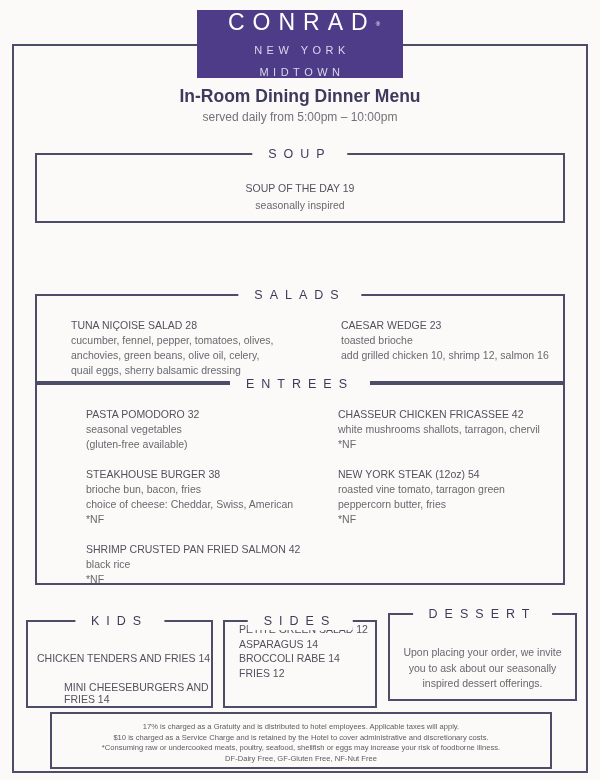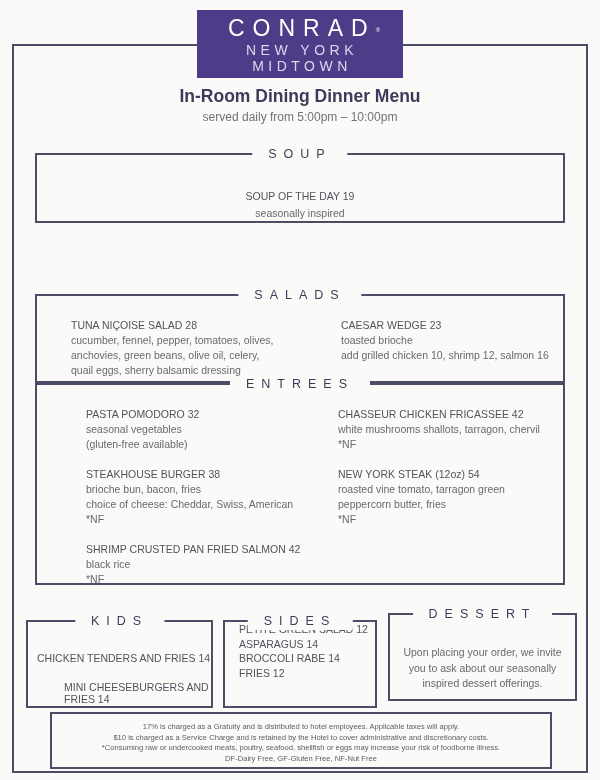--- a/index.html
+++ b/index.html
@@ -31,22 +31,22 @@
     background:var(--purple);
     display:flex;flex-direction:column;align-items:center;justify-content:center;
     z-index:3;
   }
   .logo-word{
     color:#ffffff;font-size:23px;letter-spacing:8px;font-weight:400;
     padding-left:8px; position:relative; line-height:24px;
   }
   .logo-reg{font-size:6px;vertical-align:top;position:relative;top:2px;letter-spacing:0;}
   .logo-sub{
-    color:#ddd6ec;font-size:14px;letter-spacing:4.5px;line-height:11px;
-    padding-left:4px;margin-top:5px;
+    color:#ddd6ec;font-size:11px;letter-spacing:4.5px;line-height:11px;
+    padding-left:4px;margin-top:11px;
   }
 
   .menu-title{
     position:absolute;left:0;right:0;top:86px;text-align:center;
     font-size:17.5px;font-weight:bold;color:#3e3a5c;
   }
   .menu-subtitle{
     position:absolute;left:0;right:0;top:110px;text-align:center;
     font-size:12px;color:#71717a;
   }
@@ -55,21 +55,21 @@
     position:absolute;border:2px solid var(--border);background:transparent;
   }
   .box-title{
     position:absolute;top:-9px;left:50%;transform:translateX(-50%);
     background:var(--paper);padding:0 16px;
     font-size:12.5px;letter-spacing:7px;color:var(--heading);
     white-space:nowrap;line-height:17px;
   }
 
   .soup-box{left:35px;top:153px;width:530px;height:70px;text-align:center;}
-  .soup-name{margin-top:34px;font-size:11px;color:var(--name);}
+  .soup-name{margin-top:26px;font-size:11px;color:var(--name);}
   .soup-desc{margin-top:2px;font-size:11px;color:var(--desc);}
 
   .salads-box{left:35px;top:253px;width:530px;height:89px;margin-top:41px;}
   .entrees-box{left:35px;top:383px;width:530px;height:202px;}
 
   .col{position:absolute;top:22px;}
   .salads-left{left:34px;}
   .salads-right{left:304px;}
   .entrees-left{left:49px;}
   .entrees-right{left:301px;}

